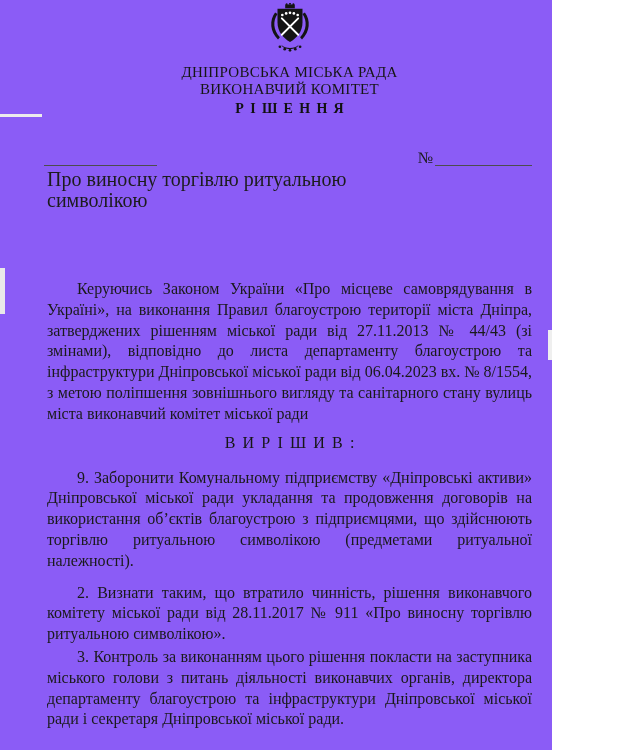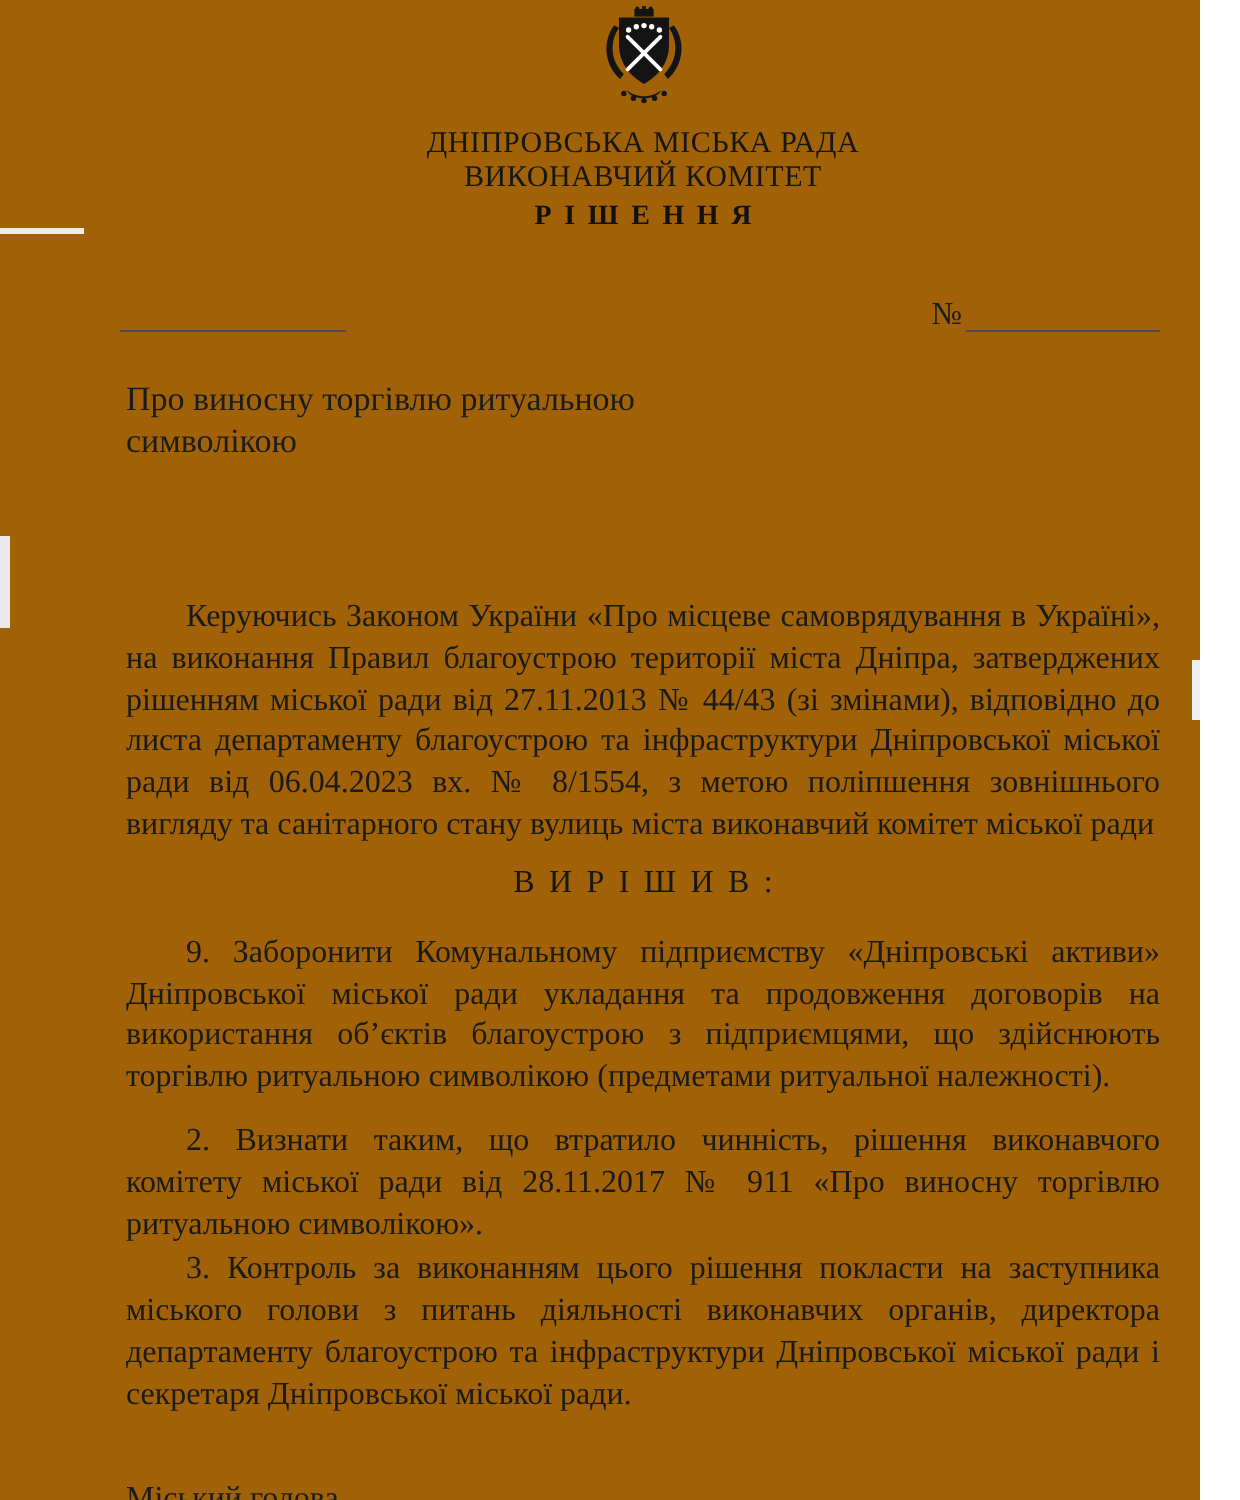--- a/index.html
+++ b/index.html
@@ -4,24 +4,24 @@
 <style>
   html, body { margin: 0; padding: 0; background: #ffffff; }
   body {
     width: 620px; height: 750px;
     font-family: "Liberation Serif", "DejaVu Serif", serif;
     color: #1c1c1c;
     -webkit-font-smoothing: antialiased;
   }
   .page {
     position: relative;
-    width: 600px; height: 750px;
+    width: 552px; height: 750px;
     box-sizing: border-box;
-    padding: 3px 20px 0 63px;
-    background: #a16207;
+    padding: 3px 20px 0 47px;
+    background: #8b5cf6;
     overflow: hidden;
   }
   .scan-artifact { position: absolute; pointer-events: none; }
   .artifact-1 { left: 0; top: 114px; width: 42px; height: 3px; background: #ececec; }
   .artifact-2 { left: 0; top: 268px; width: 5px; height: 46px; background: #e9e9e9; }
   .artifact-3 { right: 0; top: 330px; width: 4px; height: 30px; background: #efefef; }
 
   .emblem { width: 58px; height: 50px; margin: 0 auto; display: block; }
 
   .org-block { text-align: center; margin-top: 11px; }
@@ -39,22 +39,22 @@
   .meta-row {
     display: flex; justify-content: space-between; align-items: flex-end;
     margin-top: 31px; font-size: 16px; height: 18px;
   }
   .date-blank { display: inline-block; width: 113px; height: 15px; border-bottom: 1px solid #4d4d4d; margin-left: -3px; }
   .num-group { display: flex; align-items: flex-end; }
   .num-label { font-size: 16px; line-height: 16px; }
   .num-blank { display: inline-block; width: 97px; height: 15px; border-bottom: 1px solid #4d4d4d; margin-left: 2px; }
 
   .subject {
-    margin-top: 23px; max-width: 314px;
-    font-size: 17px; line-height: 21px;
+    margin-top: 3px; max-width: 314px;
+    font-size: 20px; line-height: 21px;
   }
 
   .para {
     margin: 0; font-size: 16px; line-height: 1.3;
     text-align: justify; text-indent: 30px;
     color: #1a1a1a;
   }
   .preamble { margin-top: 68px; }
 
   .resolved {

